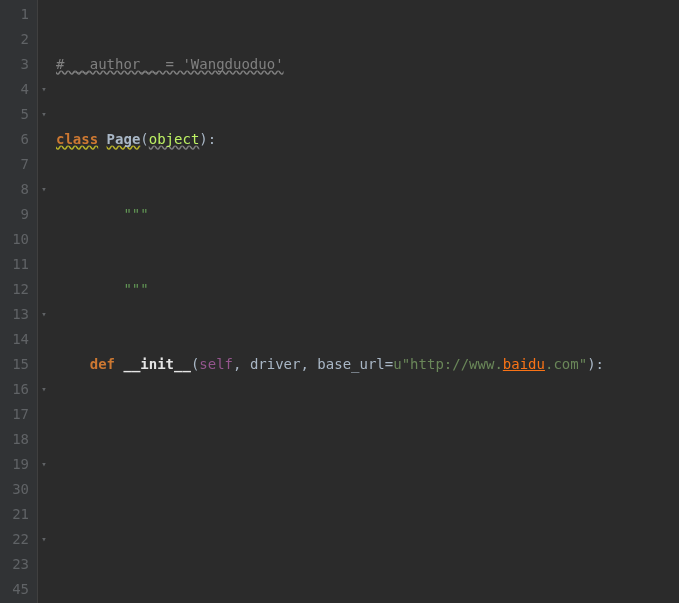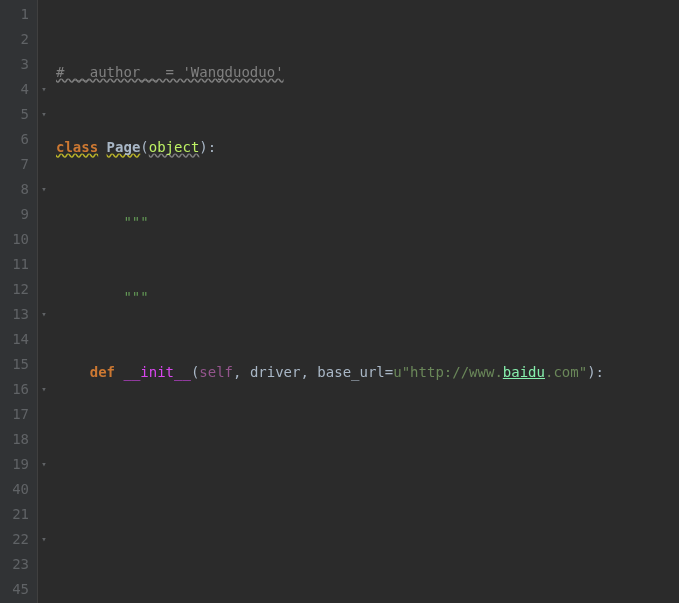--- a/index.html
+++ b/index.html
@@ -37,38 +37,38 @@
       height: 25px;
       display: flex;
       align-items: center;
       justify-content: center;
       color: #606366;
       font-size: 9px;
     }
     .code {
       flex: 1;
       padding-left: 6px;
-      padding-top: 10px;
+      padding-top: 2px;
       white-space: pre;
     }
     .code .line { height: 25px; }
     .tok-cm { color: #808080; }
     .tok-kw { color: #cc7832; font-weight: bold; }
     .tok-cls { color: #a9b7c6; font-weight: bold; }
-    .tok-fn { color: #d946ef; font-weight: normal; }
+    .tok-fn { color: #e5e5e5; font-weight: bold; }
     .tok-self { color: #94558d; }
     .tok-param { color: #a9b7c6; }
     .tok-paren { color: #a9b7c6; }
     .tok-op { color: #a9b7c6; }
     .tok-str { color: #6a8759; }
     .tok-strpfx { color: #6a8759; }
     .tok-builtin { color: #bef264; }
     .tok-doc { color: #629755; font-style: italic; }
     .tok-docq { color: #629755; }
-    .tok-link { color: #86efac; text-decoration: underline; text-align: center; }
+    .tok-link { color: #f97316; text-decoration: underline; text-align: center; }
     .und-warn {
       text-decoration: underline wavy #808080;
       text-decoration-skip-ink: none;
     }
     .und-class {
       text-decoration: underline wavy #bbb529;
       text-decoration-skip-ink: none;
       text-align: center;
     }
     .und-obj {
@@ -94,21 +94,21 @@
     <div class="ln">10</div>
     <div class="ln">11</div>
     <div class="ln">12</div>
     <div class="ln">13</div>
     <div class="ln">14</div>
     <div class="ln">15</div>
     <div class="ln">16</div>
     <div class="ln">17</div>
     <div class="ln">18</div>
     <div class="ln">19</div>
-    <div class="ln">40</div>
+    <div class="ln">30</div>
     <div class="ln">21</div>
     <div class="ln">22</div>
     <div class="ln">23</div>
     <div class="ln">45</div>
   </div>
 
   <div class="fold-gutter">
     <div class="fm"></div>
     <div class="fm"></div>
     <div class="fm"></div>

